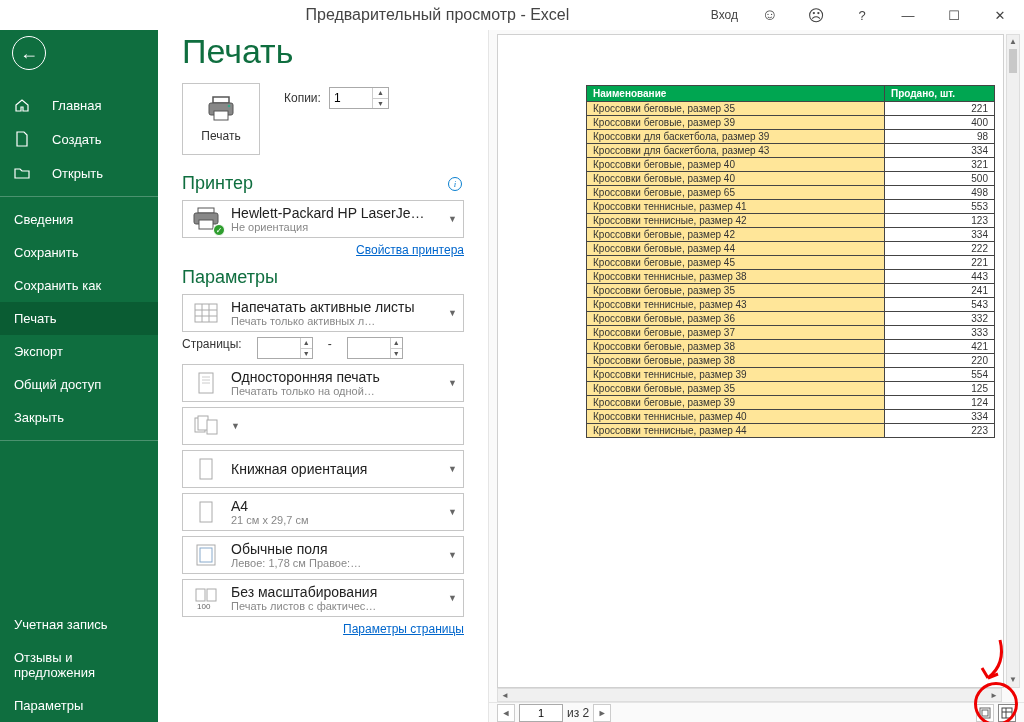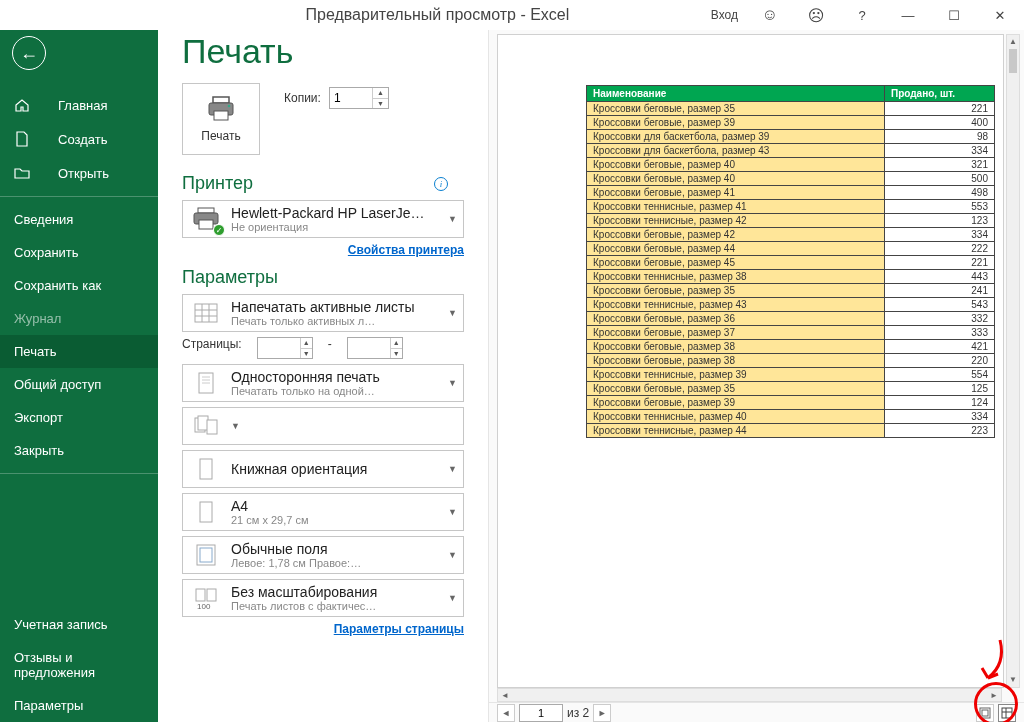--- a/index.html
+++ b/index.html
@@ -5,47 +5,47 @@
 * { box-sizing: border-box; margin: 0; padding: 0; }
 body { font-family: "Segoe UI", Tahoma, sans-serif; font-size: 12px; color: #333; background: #fff; width: 1024px; height: 722px; overflow: hidden; position: relative; }
 .titlebar { height: 30px; display: flex; align-items: center; justify-content: space-between; padding: 0 4px; }
 .title-center { flex: 1; text-align: center; font-size: 16px; color: #444; }
 .title-right { display: flex; gap: 6px; align-items: center; }
 .title-btn { width: 40px; height: 28px; display: flex; align-items: center; justify-content: center; font-size: 13px; color: #444; }
 .icon-face { font-size: 16px; }
 .main { display: flex; height: 692px; }
 .sidebar { width: 158px; background: #0f6e3f; color: #fff; display: flex; flex-direction: column; padding-top: 2px; }
 .back-btn { width: 34px; height: 34px; border: 1.5px solid #fff; border-radius: 50%; display: flex; align-items: center; justify-content: center; margin: 4px 0 18px 12px; font-size: 18px; }
-.nav-item { padding: 9px 14px; display: flex; align-items: center; gap: 28px; font-size: 13px; }
+.nav-item { padding: 9px 14px; display: flex; align-items: center; gap: 22px; font-size: 13px; }
 .nav-item.active { background: #0a5c33; }
 .nav-item.disabled { color: rgba(255,255,255,0.55); }
 .nav-sep { height: 1px; background: rgba(255,255,255,0.25); margin: 6px 0; }
 .nav-bottom { margin-top: auto; }
 .nav-icon { width: 16px; height: 16px; display: inline-flex; align-items: center; justify-content: center; }
 .content { flex: 1; display: flex; }
 .settings { width: 330px; padding: 0 24px 0 24px; background:#fff; overflow:hidden;}
 .page-title { font-size: 34px; font-weight: 300; color: #0f6e3f; margin: 2px 0 12px 0; }
 .print-row { display: flex; align-items: flex-start; gap: 24px; margin-bottom: 18px;}
 .print-btn { width: 78px; height: 72px; border: 1px solid #c6c6c6; display: flex; flex-direction: column; align-items: center; justify-content: center; gap: 6px; font-size: 12px; }
 .printer-svg { width: 32px; height: 28px; }
 .copies-row { display: flex; align-items: center; gap: 8px; margin-top:4px;}
 .spin { width: 60px; height: 22px; border: 1px solid #aaa; display: flex; }
 .spin input { border: none; width: 42px; padding: 0 4px; font-size: 12px; outline: none; }
 .spin-btns { width: 16px; display: flex; flex-direction: column; border-left: 1px solid #ccc; }
 .spin-btns div { flex: 1; font-size: 7px; text-align: center; line-height: 9px; color: #555; border-bottom: 1px solid #ccc; }
 .spin-btns div:last-child { border-bottom: none; }
-.section-title { font-size: 18px; color: #0f6e3f; font-weight: 400; margin: 10px 16px 6px 0; display:flex; justify-content:space-between; align-items:center;}
+.section-title { font-size: 18px; color: #0f6e3f; font-weight: 400; margin: 10px 2px 6px 0; display:flex; justify-content:space-between; align-items:center;}
 .info-icon{ width:14px;height:14px;border:1px solid #0a7fd0;border-radius:50%;color:#0a7fd0;font-size:9px;display:flex;align-items:center;justify-content:center;font-style:italic;font-family:serif;}
 .dropdown { border: 1px solid #c6c6c6; display: flex; align-items: center; padding: 3px 6px; gap: 8px; margin-bottom: 5px; position: relative; }
 .dropdown .dd-icon { width: 34px; height: 30px; display: flex; align-items: center; justify-content: center; flex-shrink:0;}
 .dropdown .dd-text { flex: 1; overflow: hidden; }
 .dd-main { font-size: 14px; color: #222; white-space: nowrap; overflow: hidden; text-overflow: ellipsis; }
 .dd-sub { font-size: 11px; color: #888; white-space: nowrap; overflow: hidden; text-overflow: ellipsis; }
 .dd-caret { color: #666; font-size: 9px; }
-.link { color: #0066cc; font-size: 12px; text-align: right; display: block; margin-bottom: 8px; text-decoration: underline; font-weight: bold; }
+.link { color: #0066cc; font-size: 12px; text-align: right; display: block; margin-bottom: 8px; text-decoration: underline; }
 .pages-row { display: flex; align-items: flex-start; gap: 15px; margin-bottom: 5px; font-size: 12px;}
 .pages-row .spin { width: 56px; }
 .preview { flex: 1; background: #fafafa; position: relative; border-left: 1px solid #e5e5e5; }
 .preview-scroll { position: absolute; top: 4px; left: 8px; right: 20px; bottom: 34px; background: #fff; border: 1px solid #d0d0d0; overflow: hidden; }
 .preview-inner { padding: 50px 48px 0 48px; }
 .preview-table { width: 100%; border-collapse: collapse; font-size: 10px; margin-left: 40px; }
 .preview-table th { background: #00a651; color: #fff; border: 1px solid #444; padding: 2px 6px; text-align: left; font-weight: bold; }
 .preview-table td { border: 1px solid #444; padding: 1px 6px; background: #ffe699; }
 .preview-table td.num { text-align: right; background: #fff; }
 .vscroll { position: absolute; top: 4px; right: 4px; bottom: 34px; width: 14px; background: #f0f0f0; border:1px solid #ddd;}
@@ -113,31 +113,28 @@
     <div class="nav-sep"></div>
     <div class="nav-item">
         <span>Сведения</span>
       </div>
     <div class="nav-item">
         <span>Сохранить</span>
       </div>
     <div class="nav-item">
         <span>Сохранить как</span>
       </div>
-    <div class="nav-item disabled">
-        <span>Журнал</span>
-      </div>
     <div class="nav-item active">
         <span>Печать</span>
       </div>
     <div class="nav-item">
+        <span>Экспорт</span>
+      </div>
+    <div class="nav-item">
         <span>Общий доступ</span>
-      </div>
-    <div class="nav-item">
-        <span>Экспорт</span>
       </div>
     <div class="nav-item">
         <span>Закрыть</span>
       </div>
     <div class="nav-sep"></div>
     <div class="nav-bottom"></div>
     <div class="nav-item">
         <span>Учетная запись</span>
       </div>
     <div class="nav-item">
@@ -346,21 +343,21 @@
                 </tr>
                 <tr>
                   <td>Кроссовки беговые, размер 40</td>
                   <td class="num">321</td>
                 </tr>
                 <tr>
                   <td>Кроссовки беговые, размер 40</td>
                   <td class="num">500</td>
                 </tr>
                 <tr>
-                  <td>Кроссовки беговые, размер 41</td>
+                  <td>Кроссовки беговые, размер 65</td>
                   <td class="num">498</td>
                 </tr>
                 <tr>
                   <td>Кроссовки теннисные, размер 41</td>
                   <td class="num">553</td>
                 </tr>
                 <tr>
                   <td>Кроссовки теннисные, размер 42</td>
                   <td class="num">123</td>
                 </tr>

